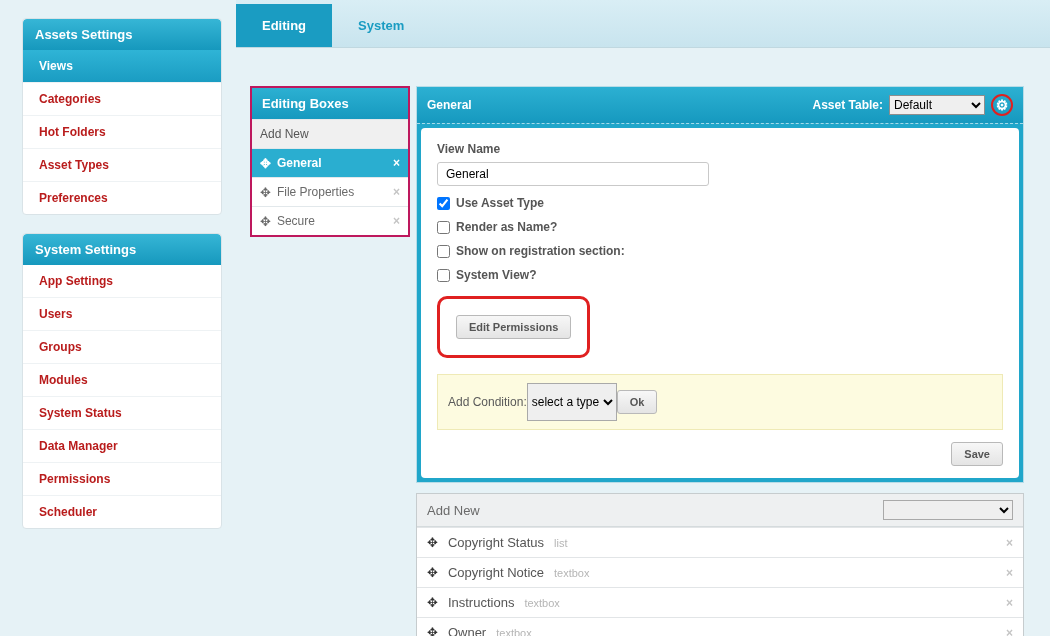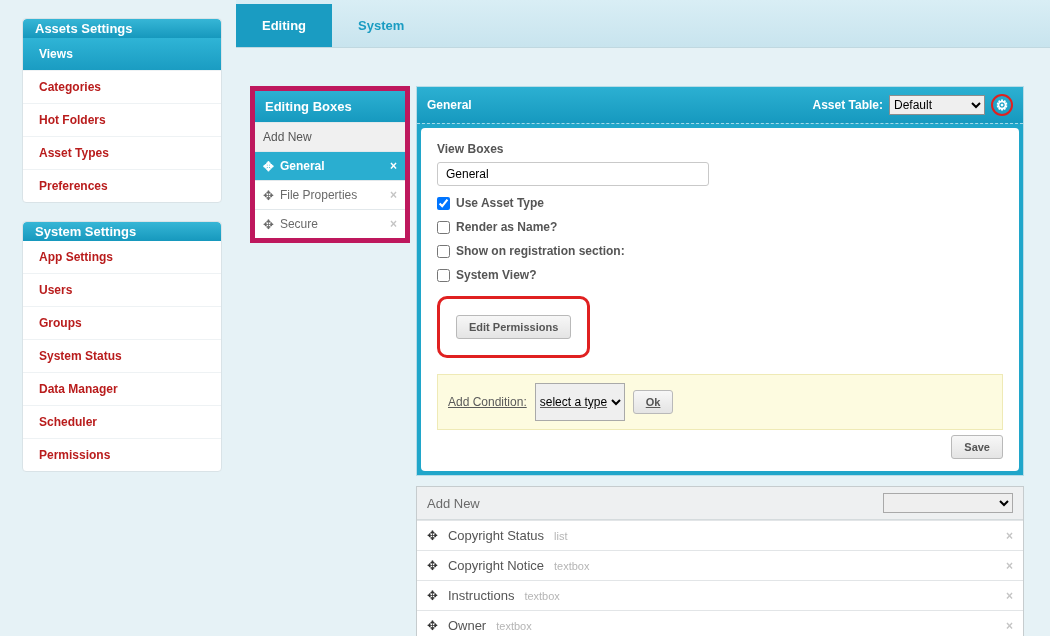--- a/index.html
+++ b/index.html
@@ -31,21 +31,21 @@
     border-radius: 4px;
     border: 1px solid #d9e3e7;
     margin-bottom: 18px;
     overflow: hidden;
   }
   .sidebox-header {
     background: linear-gradient(#36b6d6, #1698bd);
     color: #fff;
     font-weight: bold;
     font-size: 13px;
-    padding: 2px 12px;
+    padding: 8px 12px;
     border-radius: 4px 4px 0 0;
   }
   .side-item {
     padding: 9px 16px;
     color: #b91c1c;
     font-weight: bold;
     font-size: 12px;
     border-bottom: 1px solid #eef2f4;
     cursor: pointer;
   }
@@ -92,21 +92,21 @@
     background: linear-gradient(#2cb0d2, #1699bf);
     color: #fff;
     font-weight: bold;
     font-size: 13px;
     padding: 8px 10px;
   }
   .editing-boxes {
     width: 160px;
     background: #bef264;
     align-self: flex-start;
-    border: 5px solid #be185d;
+    border: 2px solid #be185d;
   }
   .edit-list-header { }
   .edit-list-item {
     display: flex;
     align-items: center;
     gap: 6px;
     padding: 7px 8px;
     border-top: 1px solid #e2e8eb;
     color: #6a6a6a;
     background: #fff;
@@ -224,34 +224,32 @@
     font-weight: bold;
     color: #555;
     cursor: pointer;
   }
   .cond-box {
     background: #fdfbe0;
     border: 1px solid #efeab6;
     padding: 8px 10px;
     display: flex;
     align-items: center;
-    gap: 8px;
     font-size: 12px;
     color: #5a5a5a;
-    text-decoration: underline;
   }
   .cond-box select {
     font-size: 12px;
     height: 38px;
     border: 1px solid #a9a9a9;
   }
   .save-row {
     display: flex;
     justify-content: flex-end;
-    padding-top: 5px;
+    padding-top: 12px;
   }
 
   
   .fields-panel {
     margin-top: 10px;
     border: 1px solid #c6ccce;
   }
   .fields-header {
     display: flex;
     align-items: center;
@@ -293,24 +291,25 @@
       <div class="side-item">Hot Folders</div>
       <div class="side-item">Asset Types</div>
       <div class="side-item">Preferences</div>
     </div>
 
     <div class="sidebox">
       <div class="sidebox-header">System Settings</div>
       <div class="side-item">App Settings</div>
       <div class="side-item">Users</div>
       <div class="side-item">Groups</div>
+      <div class="side-item">Modules</div>
       <div class="side-item">System Status</div>
       <div class="side-item">Data Manager</div>
+      <div class="side-item">Permissions</div>
       <div class="side-item">Scheduler</div>
-      <div class="side-item">Permissions</div>
     </div>
 
   </div>
 
   <div class="right">
     <div class="tabs">
       <div class="tab active">Editing</div>
       <div class="tab">System</div>
     </div>
 
@@ -343,21 +342,21 @@
             <span>General</span>
             <span class="spacer"></span>
             <label>Asset Table:</label>
             <select>
               <option>Default</option>
             </select>
             <span class="gear-wrap">⚙</span>
           </div>
           <div class="editor-body">
             <div class="editor-inner">
-              <label class="form-label">View Boxes</label>
+              <label class="form-label">View Name</label>
               <input class="text-input" type="text" value="General" style="">
               <div class="chk-row">
                 <input type="checkbox" checked="" style="">
                 <span>Use Asset Type</span>
               </div>
               <div class="chk-row">
                 <input type="checkbox" style="">
                 <span>Render as Name?</span>
               </div>
               <div class="chk-row">

